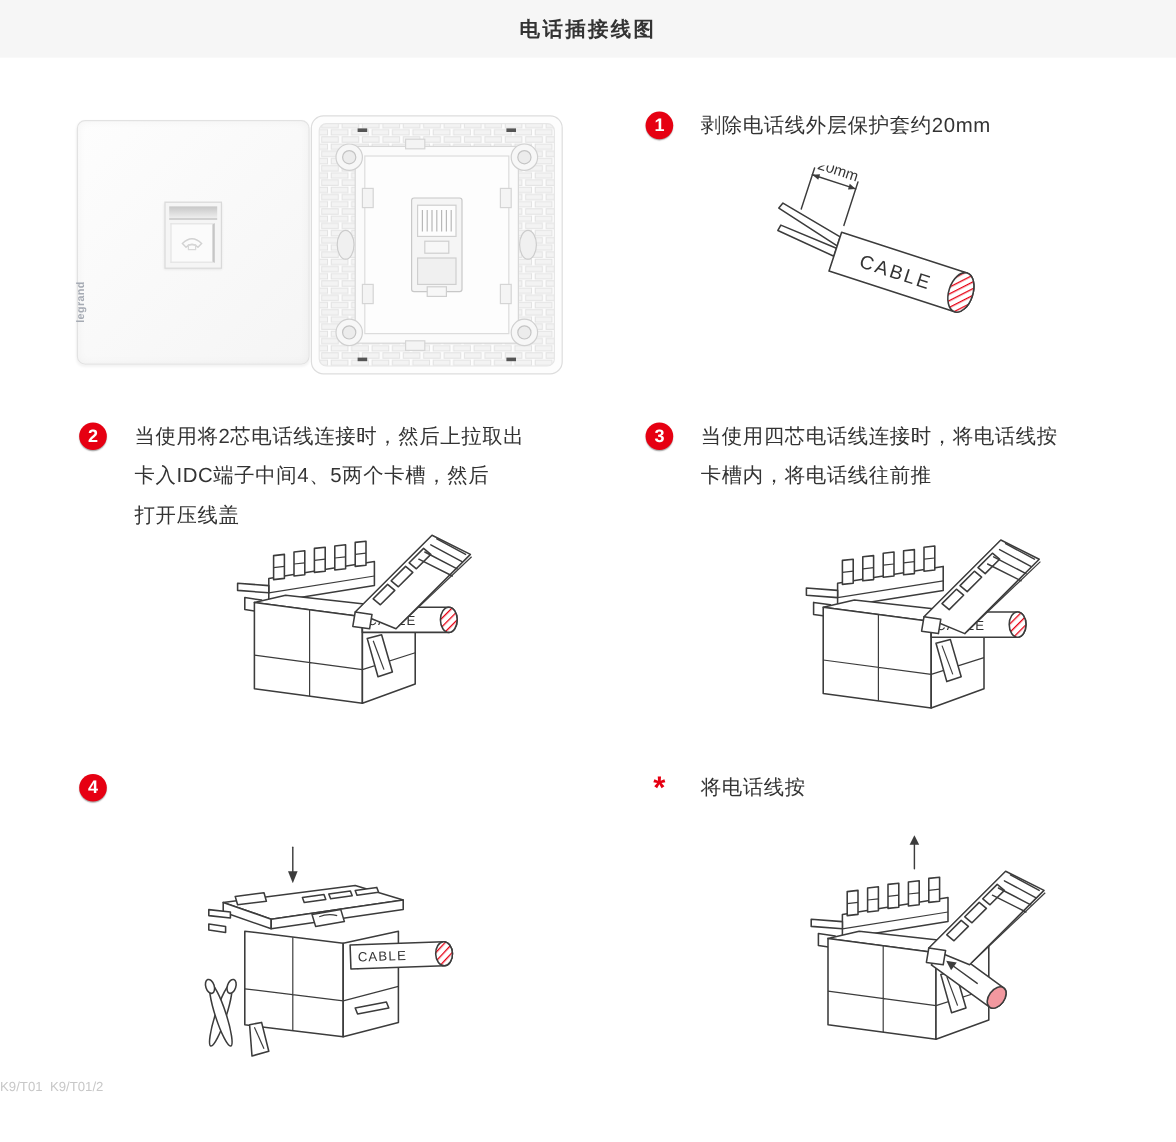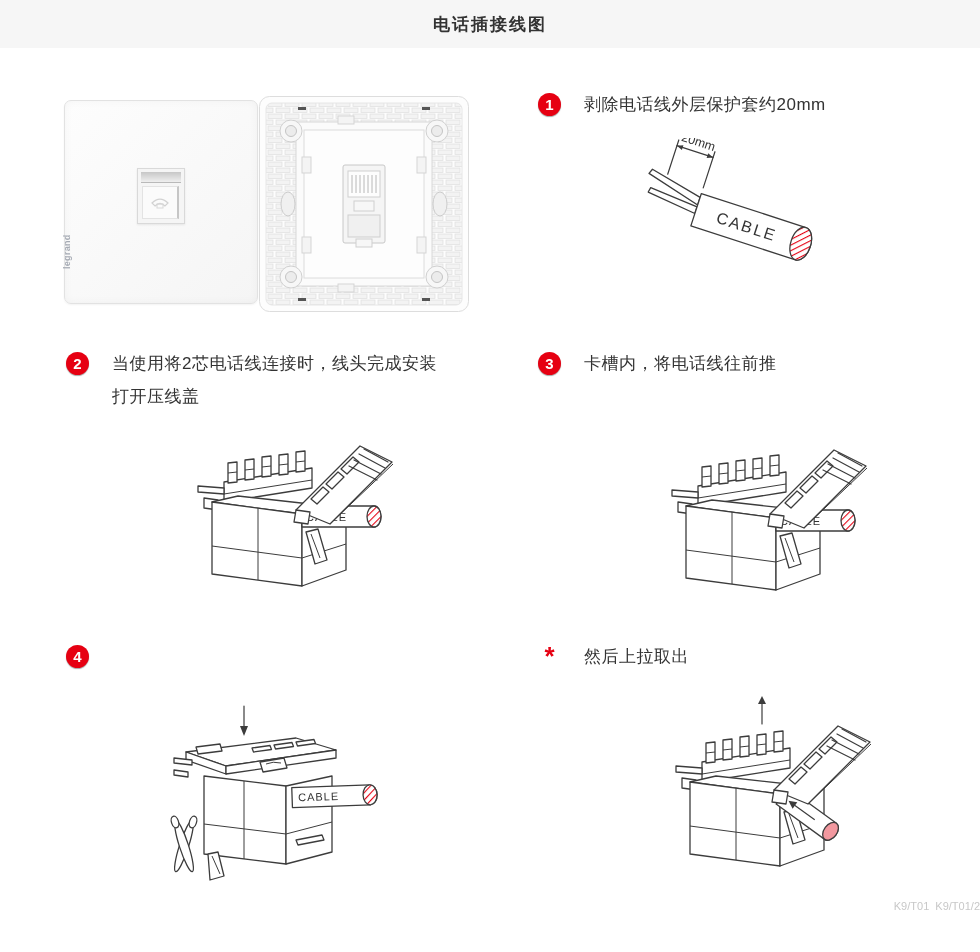--- a/index.html
+++ b/index.html
@@ -61,21 +61,21 @@
   #illus-step4{position:absolute;left:146px;top:700px;}
   #illus-star{position:absolute;left:650px;top:694px;}
   .ln{fill:#ffffff;stroke:var(--line_dark);stroke-width:1.3;stroke-linejoin:round;stroke-linecap:round;}
   .lnf{fill:none;stroke:var(--line_dark);stroke-width:1.2;stroke-linejoin:round;stroke-linecap:round;}
   .lnt{fill:none;stroke:var(--line_dark);stroke-width:1;stroke-linejoin:round;}
   .dk{fill:var(--line_dark);stroke:none;}
   .hatchfill{fill:url(#hatchRed);stroke:var(--line_dark);stroke-width:1.3;}
   .pinkfill{fill:var(--cable_end_pink);stroke:var(--line_dark);stroke-width:1.3;}
   .svgtxt{font-family:"Liberation Sans",sans-serif;fill:var(--text_dark);}
 
-  .footer{position:absolute;left:0;top:900px;width:100%;text-align:right;
+  .footer{position:absolute;left:0;top:900px;width:100%;text-align:left;
     font-size:11px;color:var(--footer_gray);white-space:pre;}
 </style>
 </head>
 <body>
 
 <svg style="position:absolute;width:0;height:0" aria-hidden="true">
   <defs>
     <pattern id="hatchRed" width="5" height="5" patternUnits="userSpaceOnUse" patternTransform="rotate(45)">
       <rect width="5" height="5" fill="#ffffff"></rect>
       <path d="M0,0 L0,5" stroke="#e60012" stroke-width="2.2"></path>
@@ -197,38 +197,40 @@
       <path class="lnf" d="M34,30 L72,30"></path>
       <polygon class="dk" points="34,30 40,27.5 40,32.5"></polygon>
       <polygon class="dk" points="72,30 66,27.5 66,32.5"></polygon>
       <text class="svgtxt" x="36" y="24" font-size="12.5">20mm</text>
     </g>
   </svg>
 
   <div class="step-row" id="step2">
     <span class="badge">2</span>
     <div class="lines">
-      <div class="line">当使用将2芯电话线连接时，线头完成安装</div>
+      <div class="line">当使用将2芯电话线连接时，然后上拉取出</div>
+      <div class="line">卡入IDC端子中间4、5两个卡槽，然后</div>
       <div class="line">打开压线盖</div>
     </div>
   </div>
 
   <svg id="illus-step2" width="225" height="162" viewBox="0 0 225 162">
     <use href="#mod-base"></use>
     <g>
       <path class="ln" d="M124,70 L196,70 A7,10.5 0 0 1 196,91 L124,91 Z"></path>
       <ellipse class="hatchfill" cx="196" cy="80.5" rx="7" ry="10.5"></ellipse>
       <text class="svgtxt" x="128" y="85" font-size="11" letter-spacing="1">CABLE</text>
     </g>
     <use href="#mod-cover"></use>
   </svg>
 
   <div class="step-row" id="step3">
     <span class="badge">3</span>
     <div class="lines">
+      <div class="line">当使用四芯电话线连接时，将电话线按</div>
       <div class="line">卡槽内，将电话线往前推</div>
     </div>
   </div>
 
   <svg id="illus-step3" width="225" height="162" viewBox="0 0 225 162">
     <use href="#mod-base"></use>
     <g>
       <path class="ln" d="M124,70 L196,70 A7,10.5 0 0 1 196,91 L124,91 Z"></path>
       <ellipse class="hatchfill" cx="196" cy="80.5" rx="7" ry="10.5"></ellipse>
       <text class="svgtxt" x="128" y="85" font-size="11" letter-spacing="1">CABLE</text>
@@ -278,21 +280,21 @@
       <ellipse class="ln" cx="38" cy="146" rx="4.5" ry="27" transform="rotate(18 38 146)"></ellipse>
       <ellipse class="ln" cx="38" cy="146" rx="4.5" ry="27" transform="rotate(-18 38 146)"></ellipse>
       <ellipse class="ln" cx="29" cy="122" rx="3.5" ry="6" transform="rotate(-18 29 122)"></ellipse>
       <ellipse class="ln" cx="47" cy="122" rx="3.5" ry="6" transform="rotate(18 47 122)"></ellipse>
     </g>
   </svg>
 
   <div class="step-row" id="stepstar">
     <span class="badge star">*</span>
     <div class="lines">
-      <div class="line">然后上拉取出</div>
+      <div class="line">将电话线按</div>
     </div>
   </div>
 
   <svg id="illus-star" width="235" height="185" viewBox="0 0 235 185">
     <g>
       <path class="lnf" d="M112,30 L112,8"></path>
       <polygon class="dk" points="108,10 112,2 116,10"></polygon>
     </g>
     <g transform="translate(6,22)">
       <use href="#mod-base"></use>

